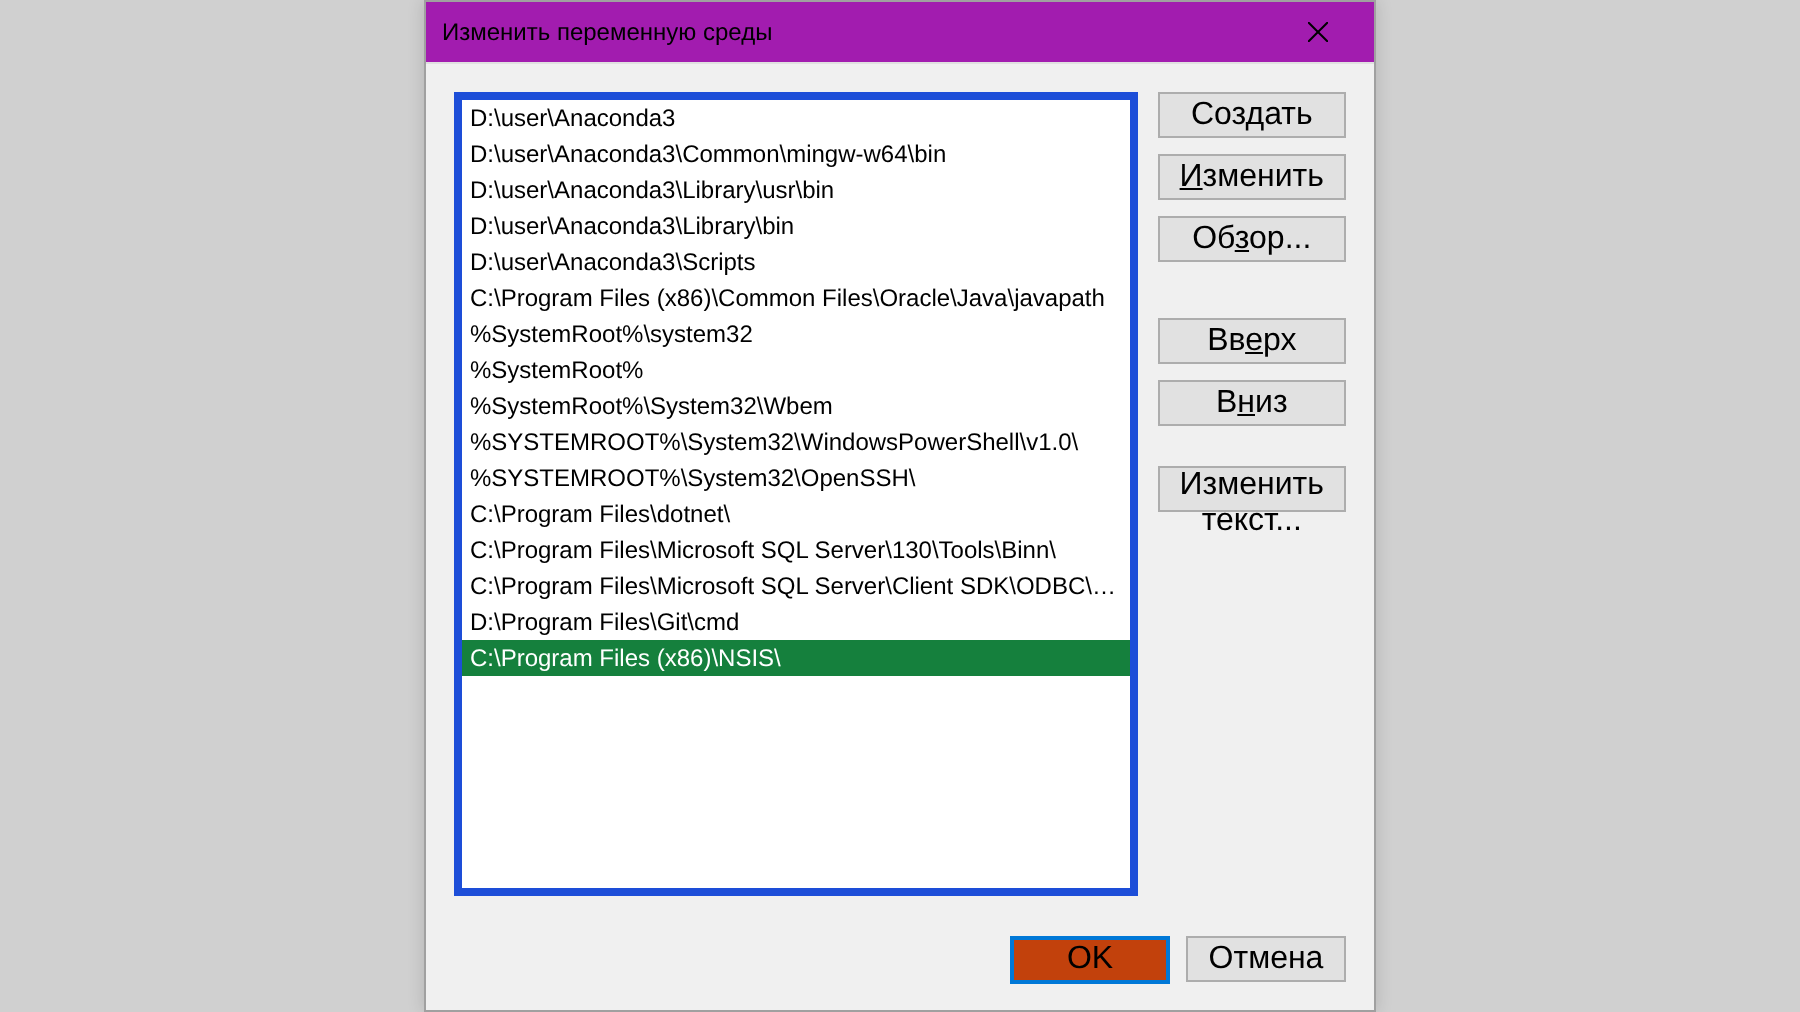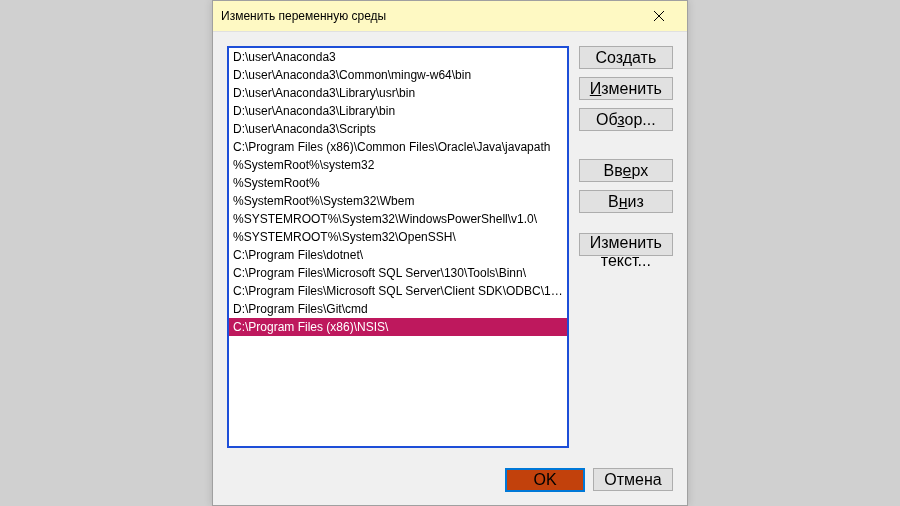--- a/index.html
+++ b/index.html
@@ -18,21 +18,21 @@
     top: 0;
     width: 476px;
     height: 506px;
     background: #f0f0f0;
     border: 1px solid #a0a0a0;
     box-shadow: 0 0 8px rgba(0,0,0,0.15);
     box-sizing: border-box;
   }
   .titlebar {
     height: 30px;
-    background: #fef9c3;
+    background: #a21caf;
     display: flex;
     align-items: center;
     padding: 0 8px;
     border-bottom: 1px solid #e0e0e0;
   }
   .titlebar-title {
     flex: 1;
     font-size: 12px;
     color: #000;
   }
@@ -53,38 +53,38 @@
     box-sizing: border-box;
   }
   .content-row {
     display: flex;
     gap: 10px;
   }
   .listbox {
     width: 348px;
     height: 402px;
     background: #ffffff;
-    border: 2px solid #1d4ed8;
+    border: 4px solid #1d4ed8;
     box-sizing: border-box;
     overflow: hidden;
   }
   .list-item {
     height: 18px;
     line-height: 18px;
     padding: 0 4px;
     white-space: nowrap;
     overflow: hidden;
     text-overflow: ellipsis;
     font-size: 12px;
     color: #000;
     cursor: pointer;
     user-select: none;
   }
   .list-item.selected {
-    background: #be185d;
+    background: #15803d;
     color: #ffffff;
   }
   .side-buttons {
     display: flex;
     flex-direction: column;
     width: 96px;
   }
   .btn {
     height: 23px;
     background: #e1e1e1;

